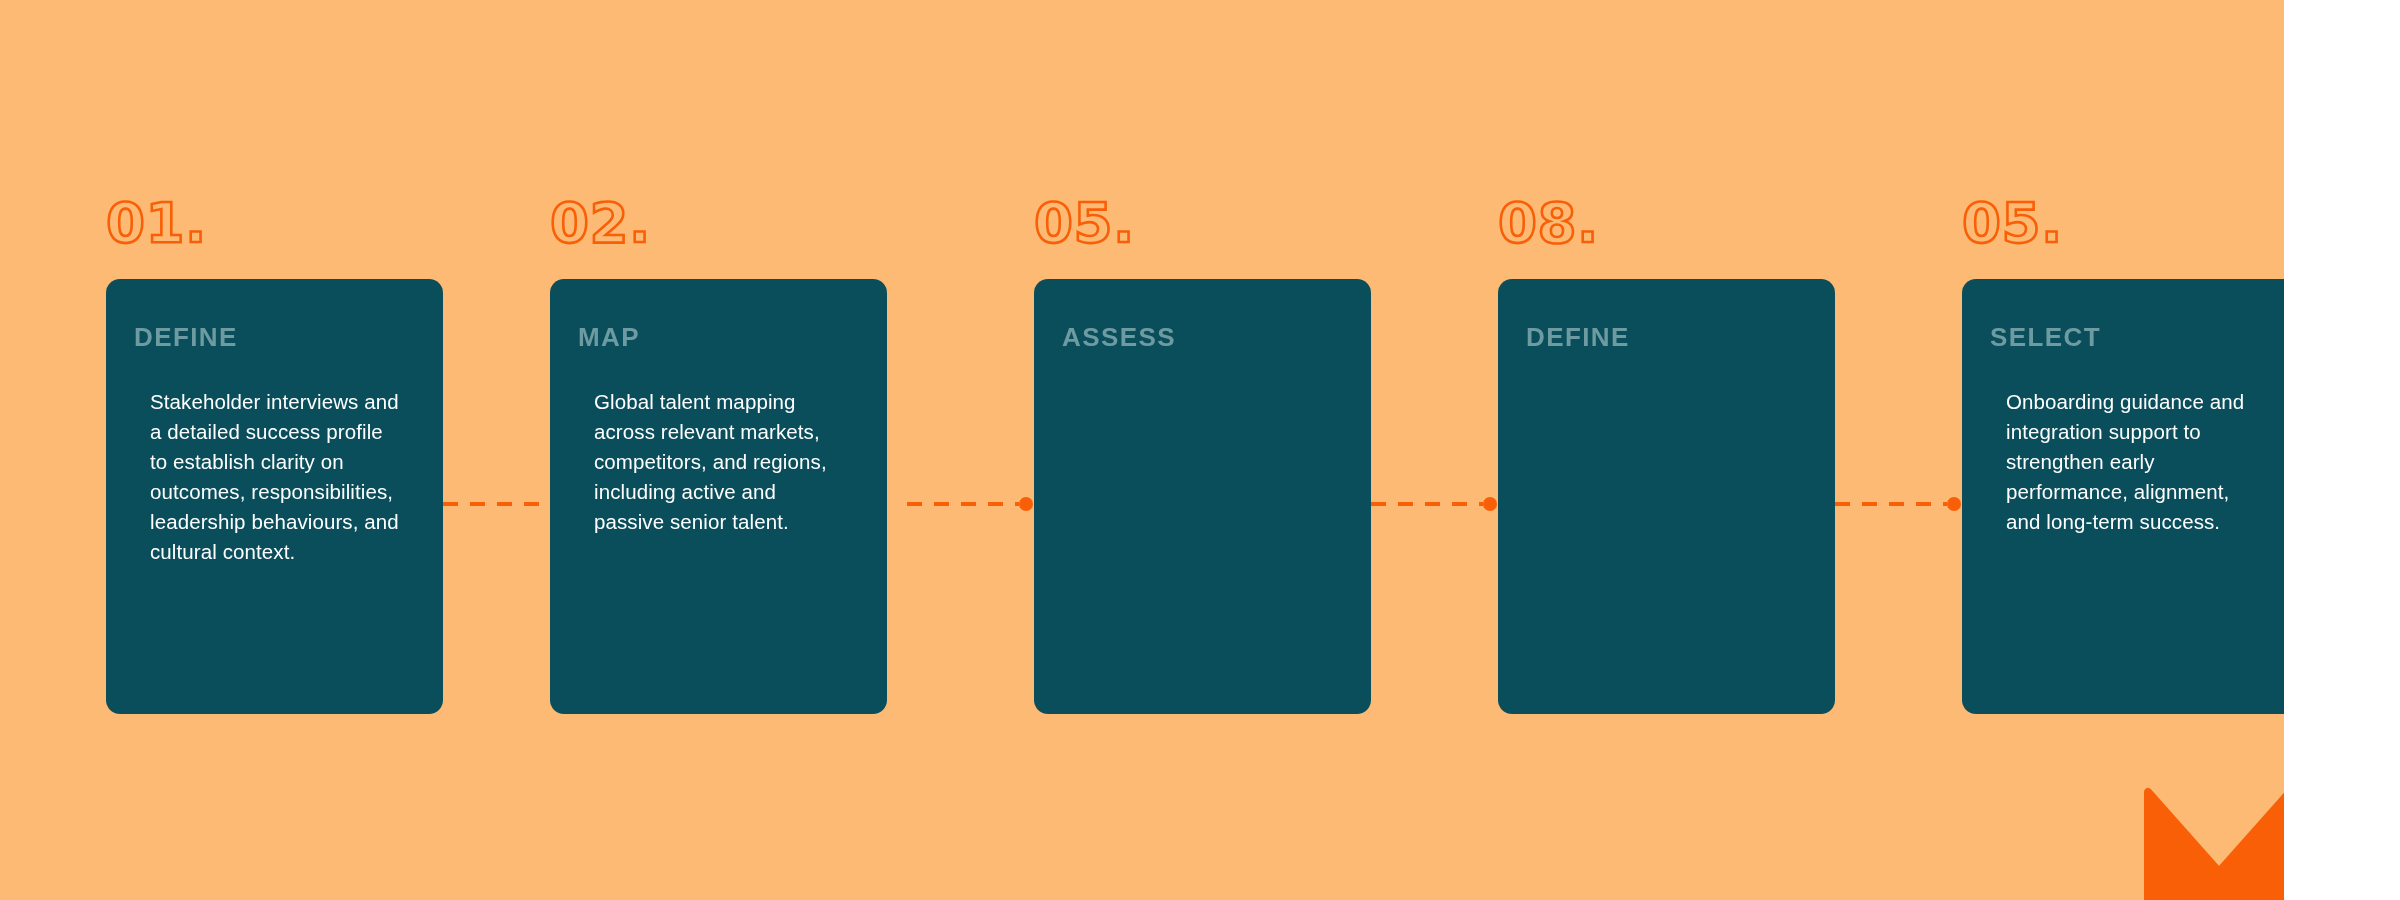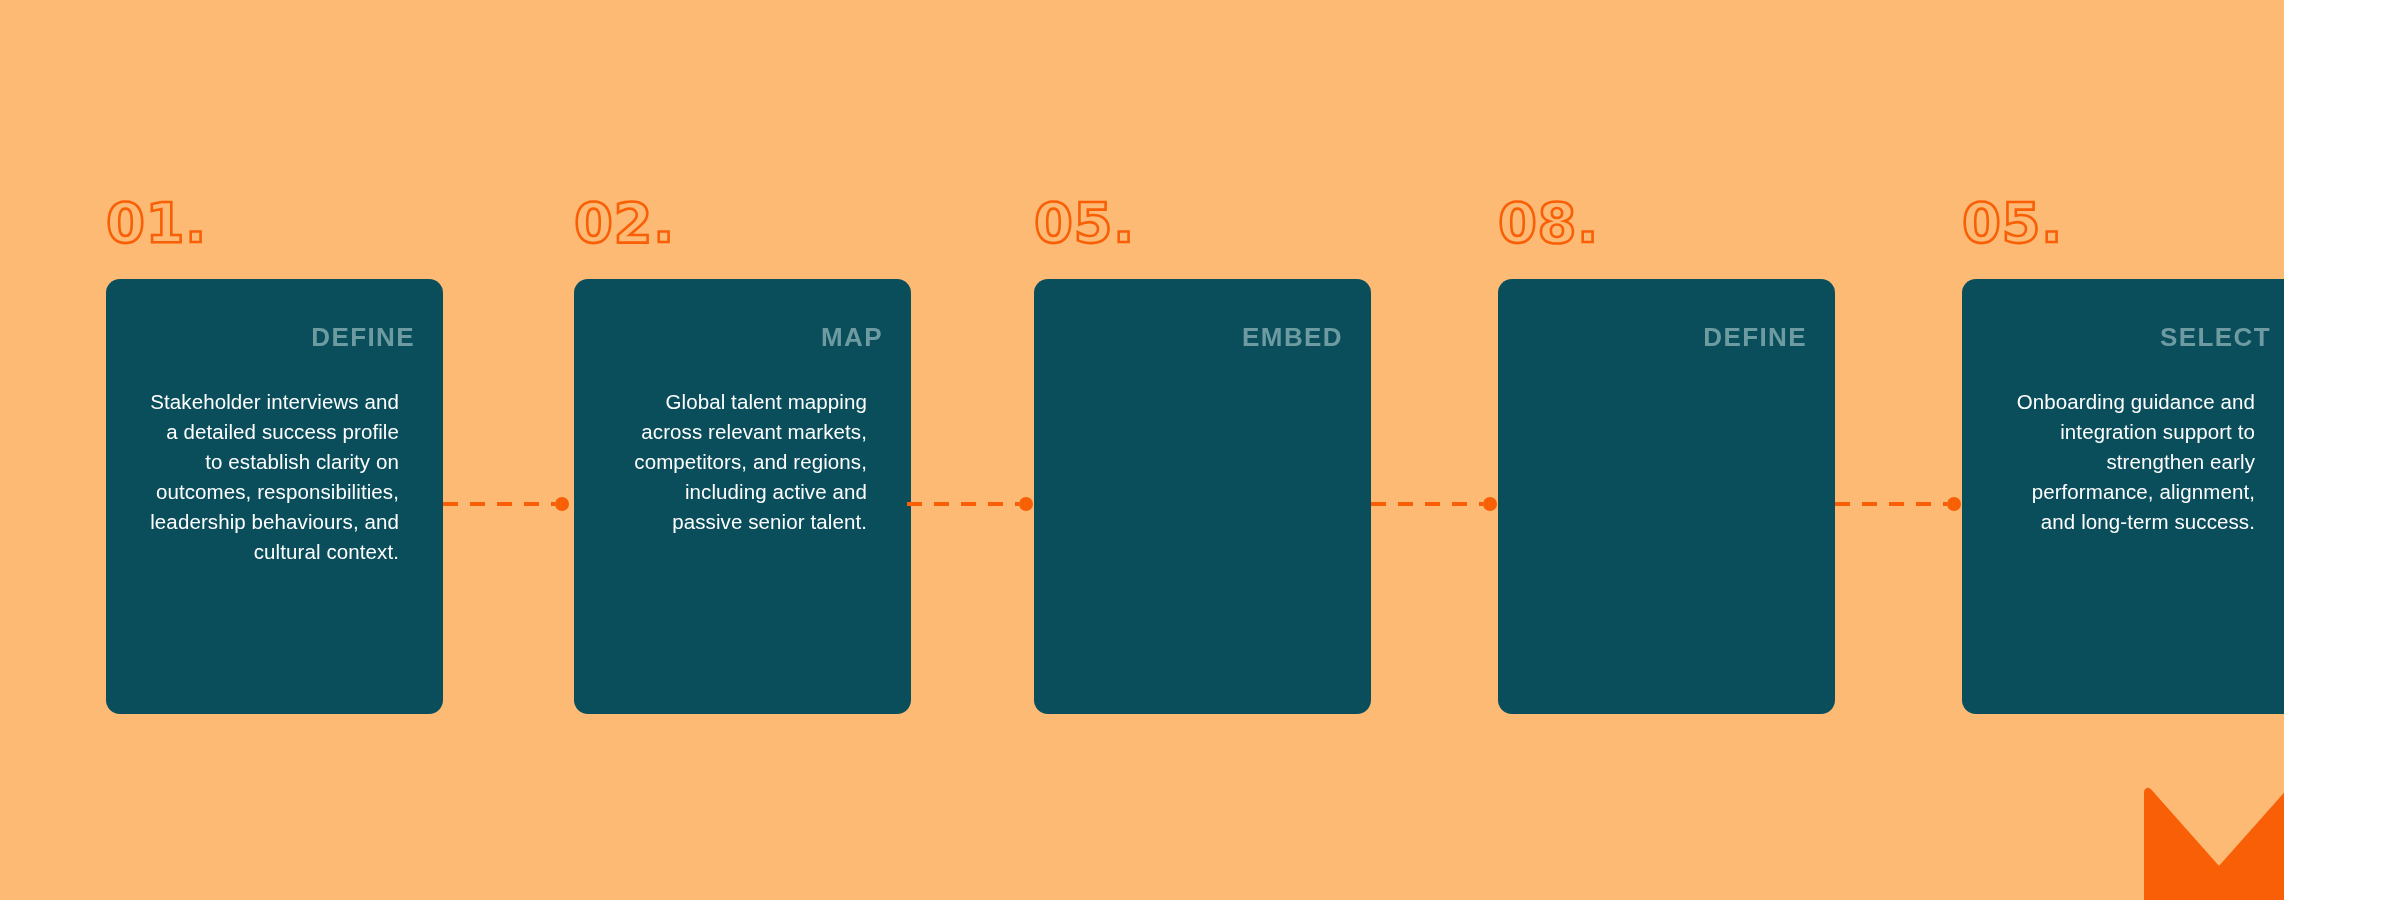--- a/index.html
+++ b/index.html
@@ -59,21 +59,21 @@
   .step-card {
     position: absolute;
     left: 0;
     top: 99px;
     width: 337px;
     height: 435px;
     background: #0a4e5c;
     border-radius: 14px;
     box-sizing: border-box;
     padding: 42px 28px 0 28px;
-    text-align: right;
+    text-align: left;
   }
 
   .step-title {
     font-size: 26px;
     font-weight: 700;
     letter-spacing: 1.4px;
     color: #6d9ba1;
     line-height: 32px;
     margin: 0 0 34px 0;
   }
@@ -141,37 +141,37 @@
         <div class="step-title">DEFINE</div>
         <div class="step-desc">Stakeholder interviews and a detailed success profile to establish clarity on outcomes, responsibilities, leadership behaviours, and cultural context.</div>
       </div>
     </div>
 
     <div class="connector" style="left:337px;">
       <div class="dash-line"></div>
       <div class="dot"></div>
     </div>
 
-    <div class="step" style="left:468px;">
+    <div class="step" style="left:444px;">
       <div class="step-number">02.</div>
       <div class="step-card">
         <div class="step-title">MAP</div>
         <div class="step-desc">Global talent mapping across relevant markets, competitors, and regions, including active and passive senior talent.</div>
       </div>
     </div>
 
     <div class="connector" style="left:801px;">
       <div class="dash-line"></div>
       <div class="dot"></div>
     </div>
 
     <div class="step" style="left:928px;">
       <div class="step-number">05.</div>
       <div class="step-card">
-        <div class="step-title">EMBED</div>
+        <div class="step-title">ASSESS</div>
       </div>
     </div>
 
     <div class="connector" style="left:1265px;">
       <div class="dash-line"></div>
       <div class="dot"></div>
     </div>
 
     <div class="step" style="left:1392px;">
       <div class="step-number">08.</div>

